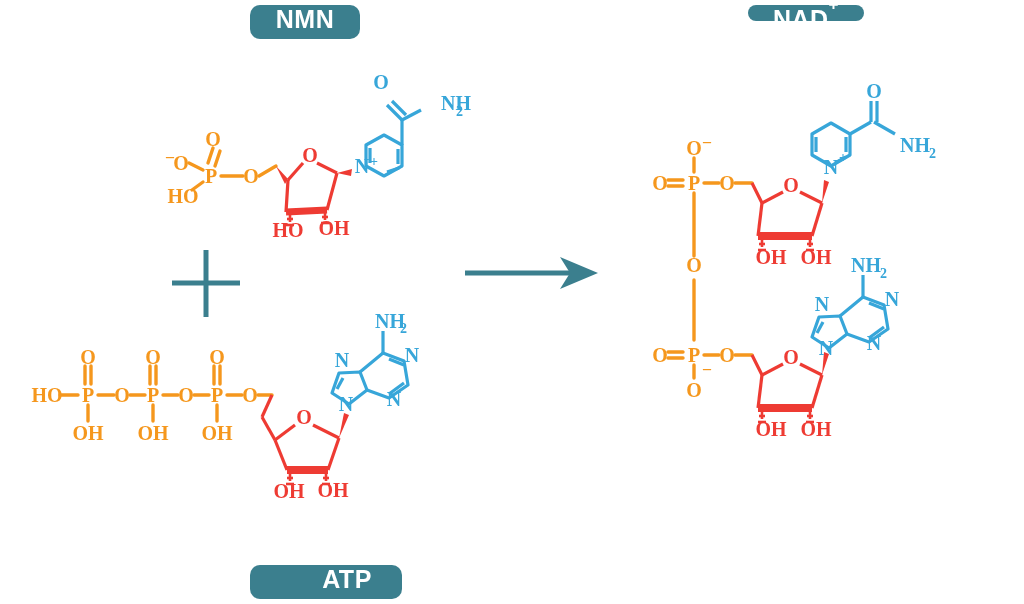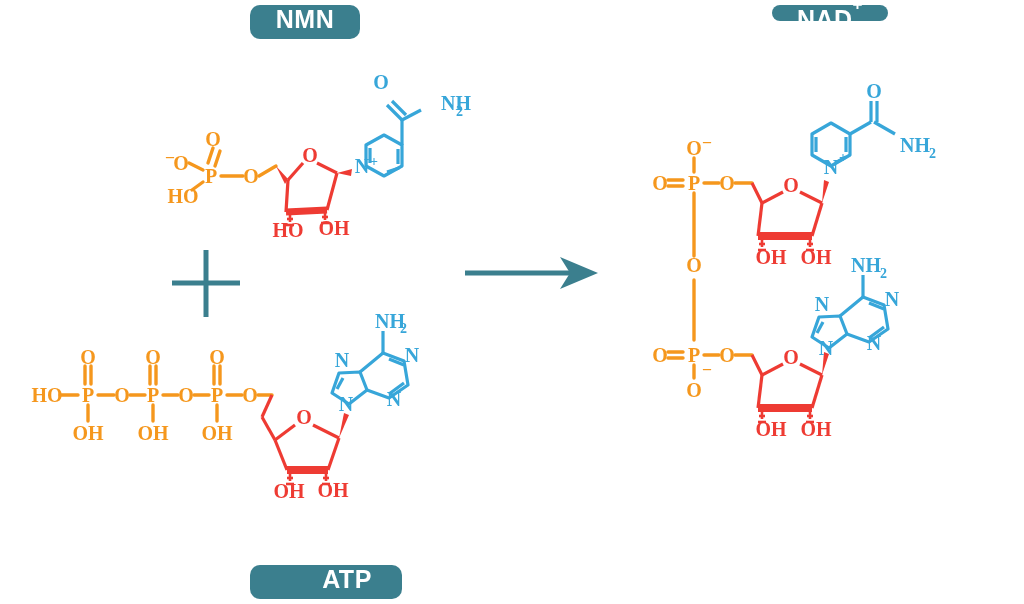--- a/index.html
+++ b/index.html
@@ -4,21 +4,21 @@
 <style>
   html,body{margin:0;padding:0;background:#ffffff;}
   body{width:1024px;height:604px;font-family:"Liberation Serif",serif;overflow:hidden;position:relative;}
   #stage{position:relative;width:1024px;height:604px;background:#fff;}
   .badge{
     position:absolute;display:flex;align-items:flex-start;justify-content:center;
     border-radius:10px;font-family:"Liberation Sans",sans-serif;font-weight:bold;
     color:#ffffff;letter-spacing:.5px;
   }
   #badge-nmn{left:250px;top:5px;width:110px;height:34px;font-size:25px;}
-  #badge-nad{left:772px;top:5px;width:116px;height:16px;font-size:25px;}
+  #badge-nad{left:748px;top:5px;width:116px;height:16px;font-size:25px;}
   #badge-atp{left:250px;top:565px;width:110px;height:34px;font-size:25px;padding-left:42px;}
   .badge sup{font-size:17px;vertical-align:super;line-height:0;}
   svg{position:absolute;left:0;top:0;overflow:visible;}
   .atom{font-family:"Liberation Serif",serif;font-weight:bold;}
 </style>
 </head>
 <body>
 
 <div id="stage">
 

